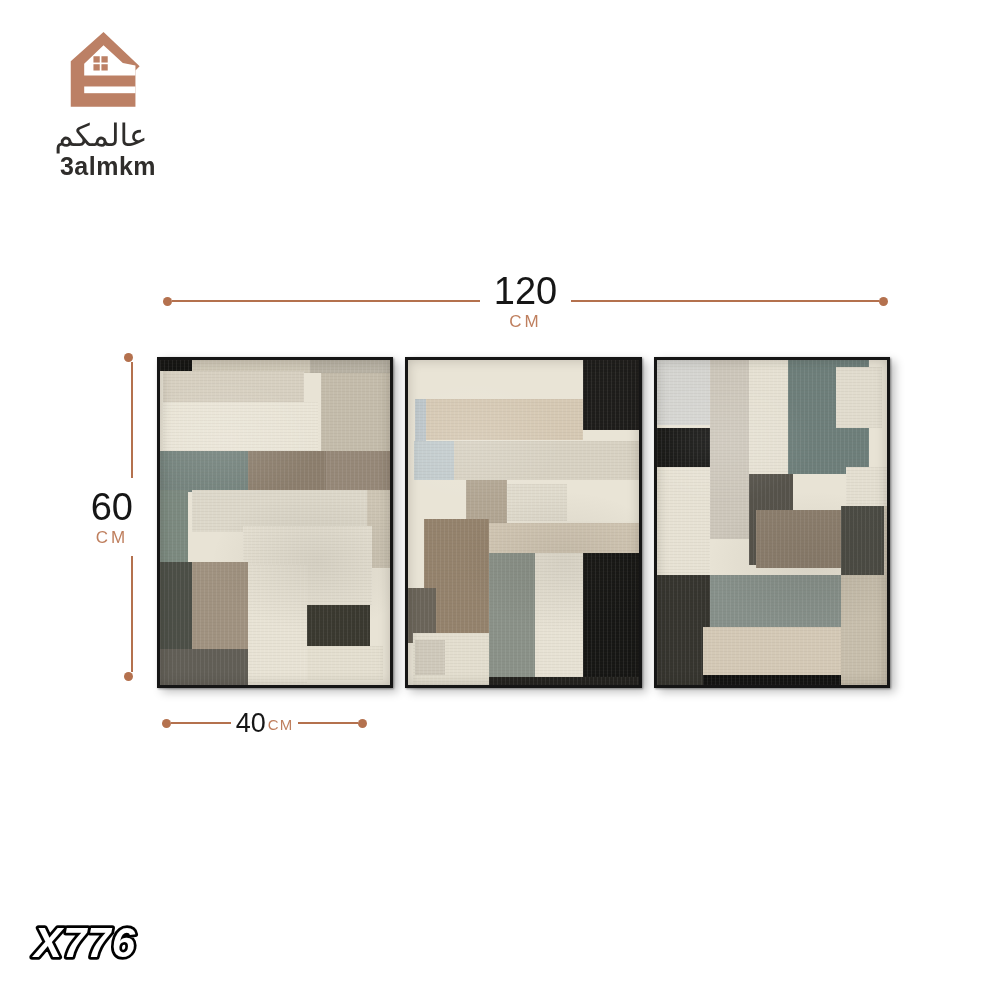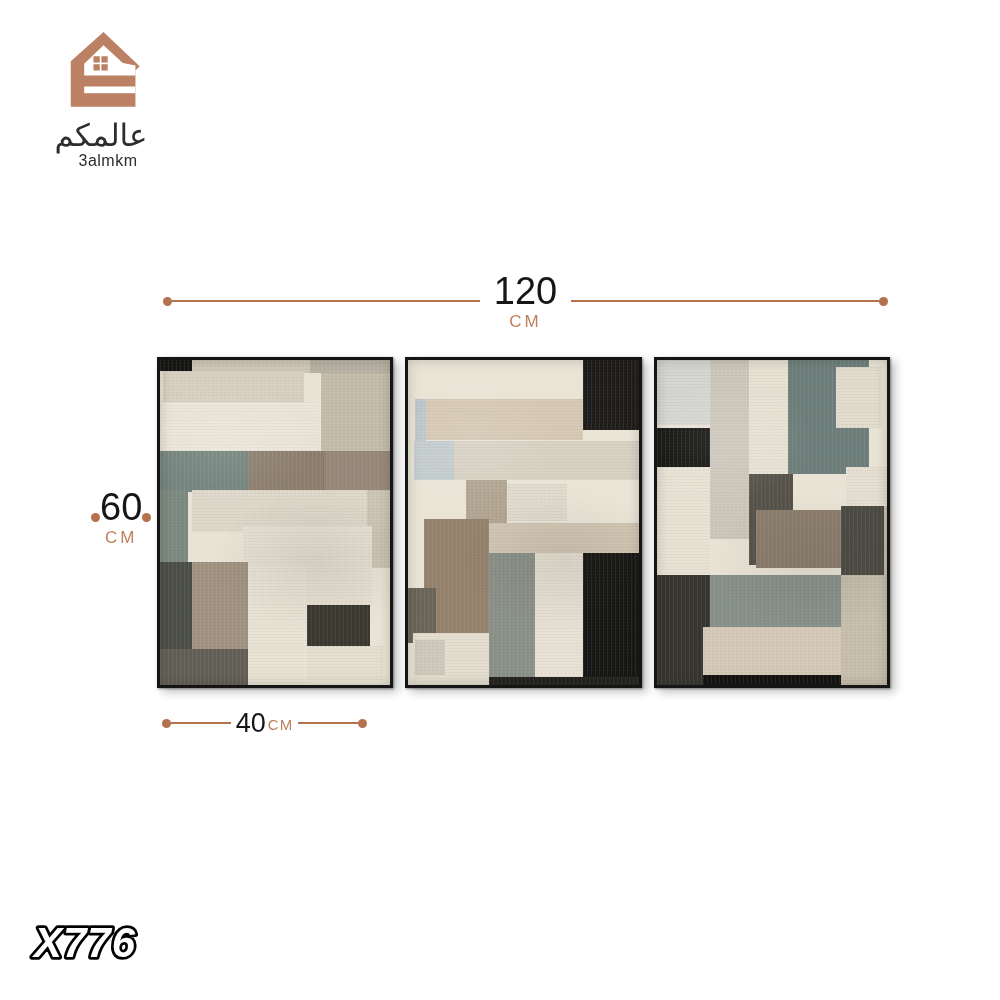--- a/index.html
+++ b/index.html
@@ -3,28 +3,28 @@
 <meta charset="utf-8">
 <style>
   html,body{margin:0;padding:0;background:#fff;}
   .canvas{position:relative;width:1000px;height:1000px;background:#ffffff;overflow:hidden;
           font-family:"Liberation Sans",sans-serif;}
 
   
   .brand{position:absolute;left:26px;top:20px;width:150px;text-align:center;}
   .brand svg.house{display:block;margin:0 auto;width:84px;height:96px;}
   .brand .ar{font-size:31px;line-height:1.05;margin-top:4px;color:var(--brand-text,#2f2d2b);}
-  .brand .latin{font-size:16px;margin-top:-1px;padding-left:14px;letter-spacing:.5px;color:var(--brand-text,#2f2d2b);}
+  .brand .latin{font-size:25px;margin-top:-1px;padding-left:14px;letter-spacing:.5px;color:var(--brand-text,#2f2d2b);font-weight:bold;}
 
   
   .dim{position:absolute;display:flex;align-items:center;}
   .dim .dot{width:9px;height:9px;border-radius:50%;background:var(--dimline,#b4714e);flex:0 0 auto;}
   .dim .seg{flex:1 1 auto;background:var(--dimline,#b4714e);}
   .dim.h .seg{height:2px;}
-  .dim.v{flex-direction:row;}
+  .dim.v{flex-direction:column;align-items:flex-end;}
   .dim.v .seg{width:2px;}
   .dim .lbl{display:flex;align-items:center;flex:0 0 auto;}
   .dim .lbl.stack{flex-direction:column;margin:0 14px;}
   .dim.v .lbl.stack{margin:10px 0;}
   .dim .lbl.inline{align-items:center;margin:0 5px;gap:2px;}
   .dim .num{font-size:38px;line-height:1;color:var(--dimnum,#161616);}
   .dim .unit{font-size:17px;line-height:1;letter-spacing:3px;color:var(--dimunit,#bf7f5e);margin-top:3px;}
   .dim.bottom .num{font-size:27px;}
   .dim.bottom .unit{font-size:15px;letter-spacing:1px;margin-top:2px;}
   .dim.top{left:163px;top:277px;width:725px;height:48px;}

